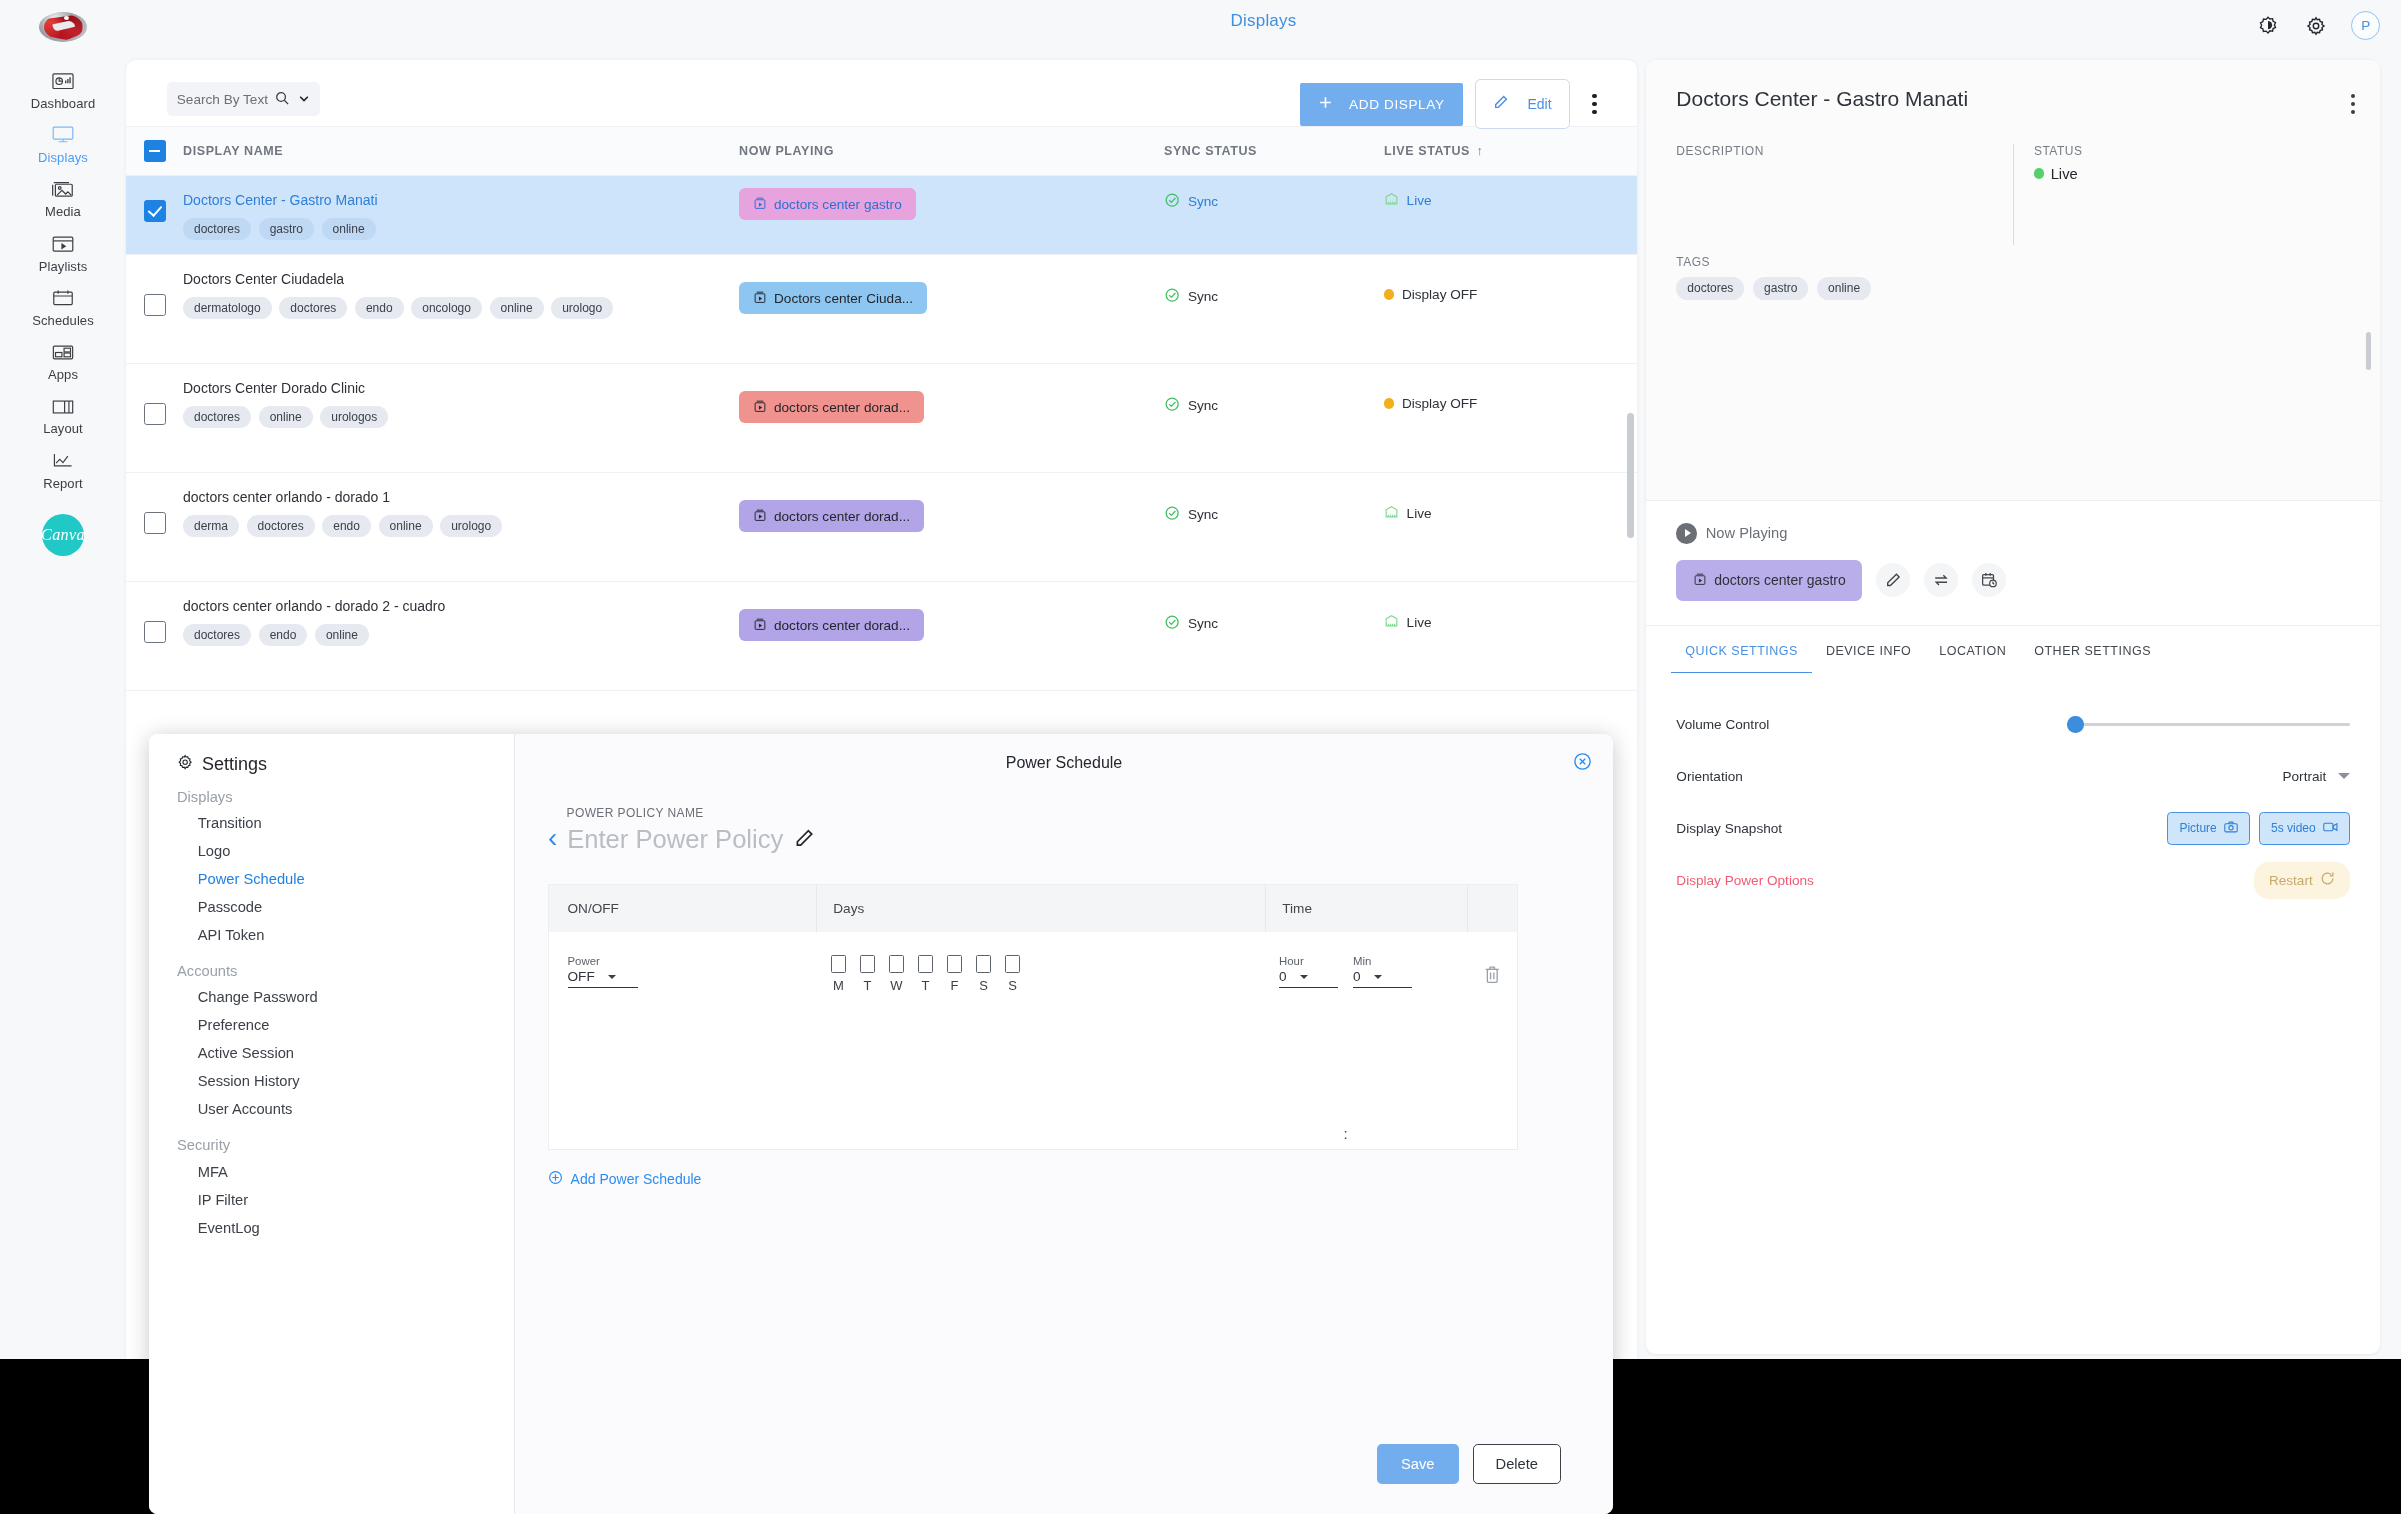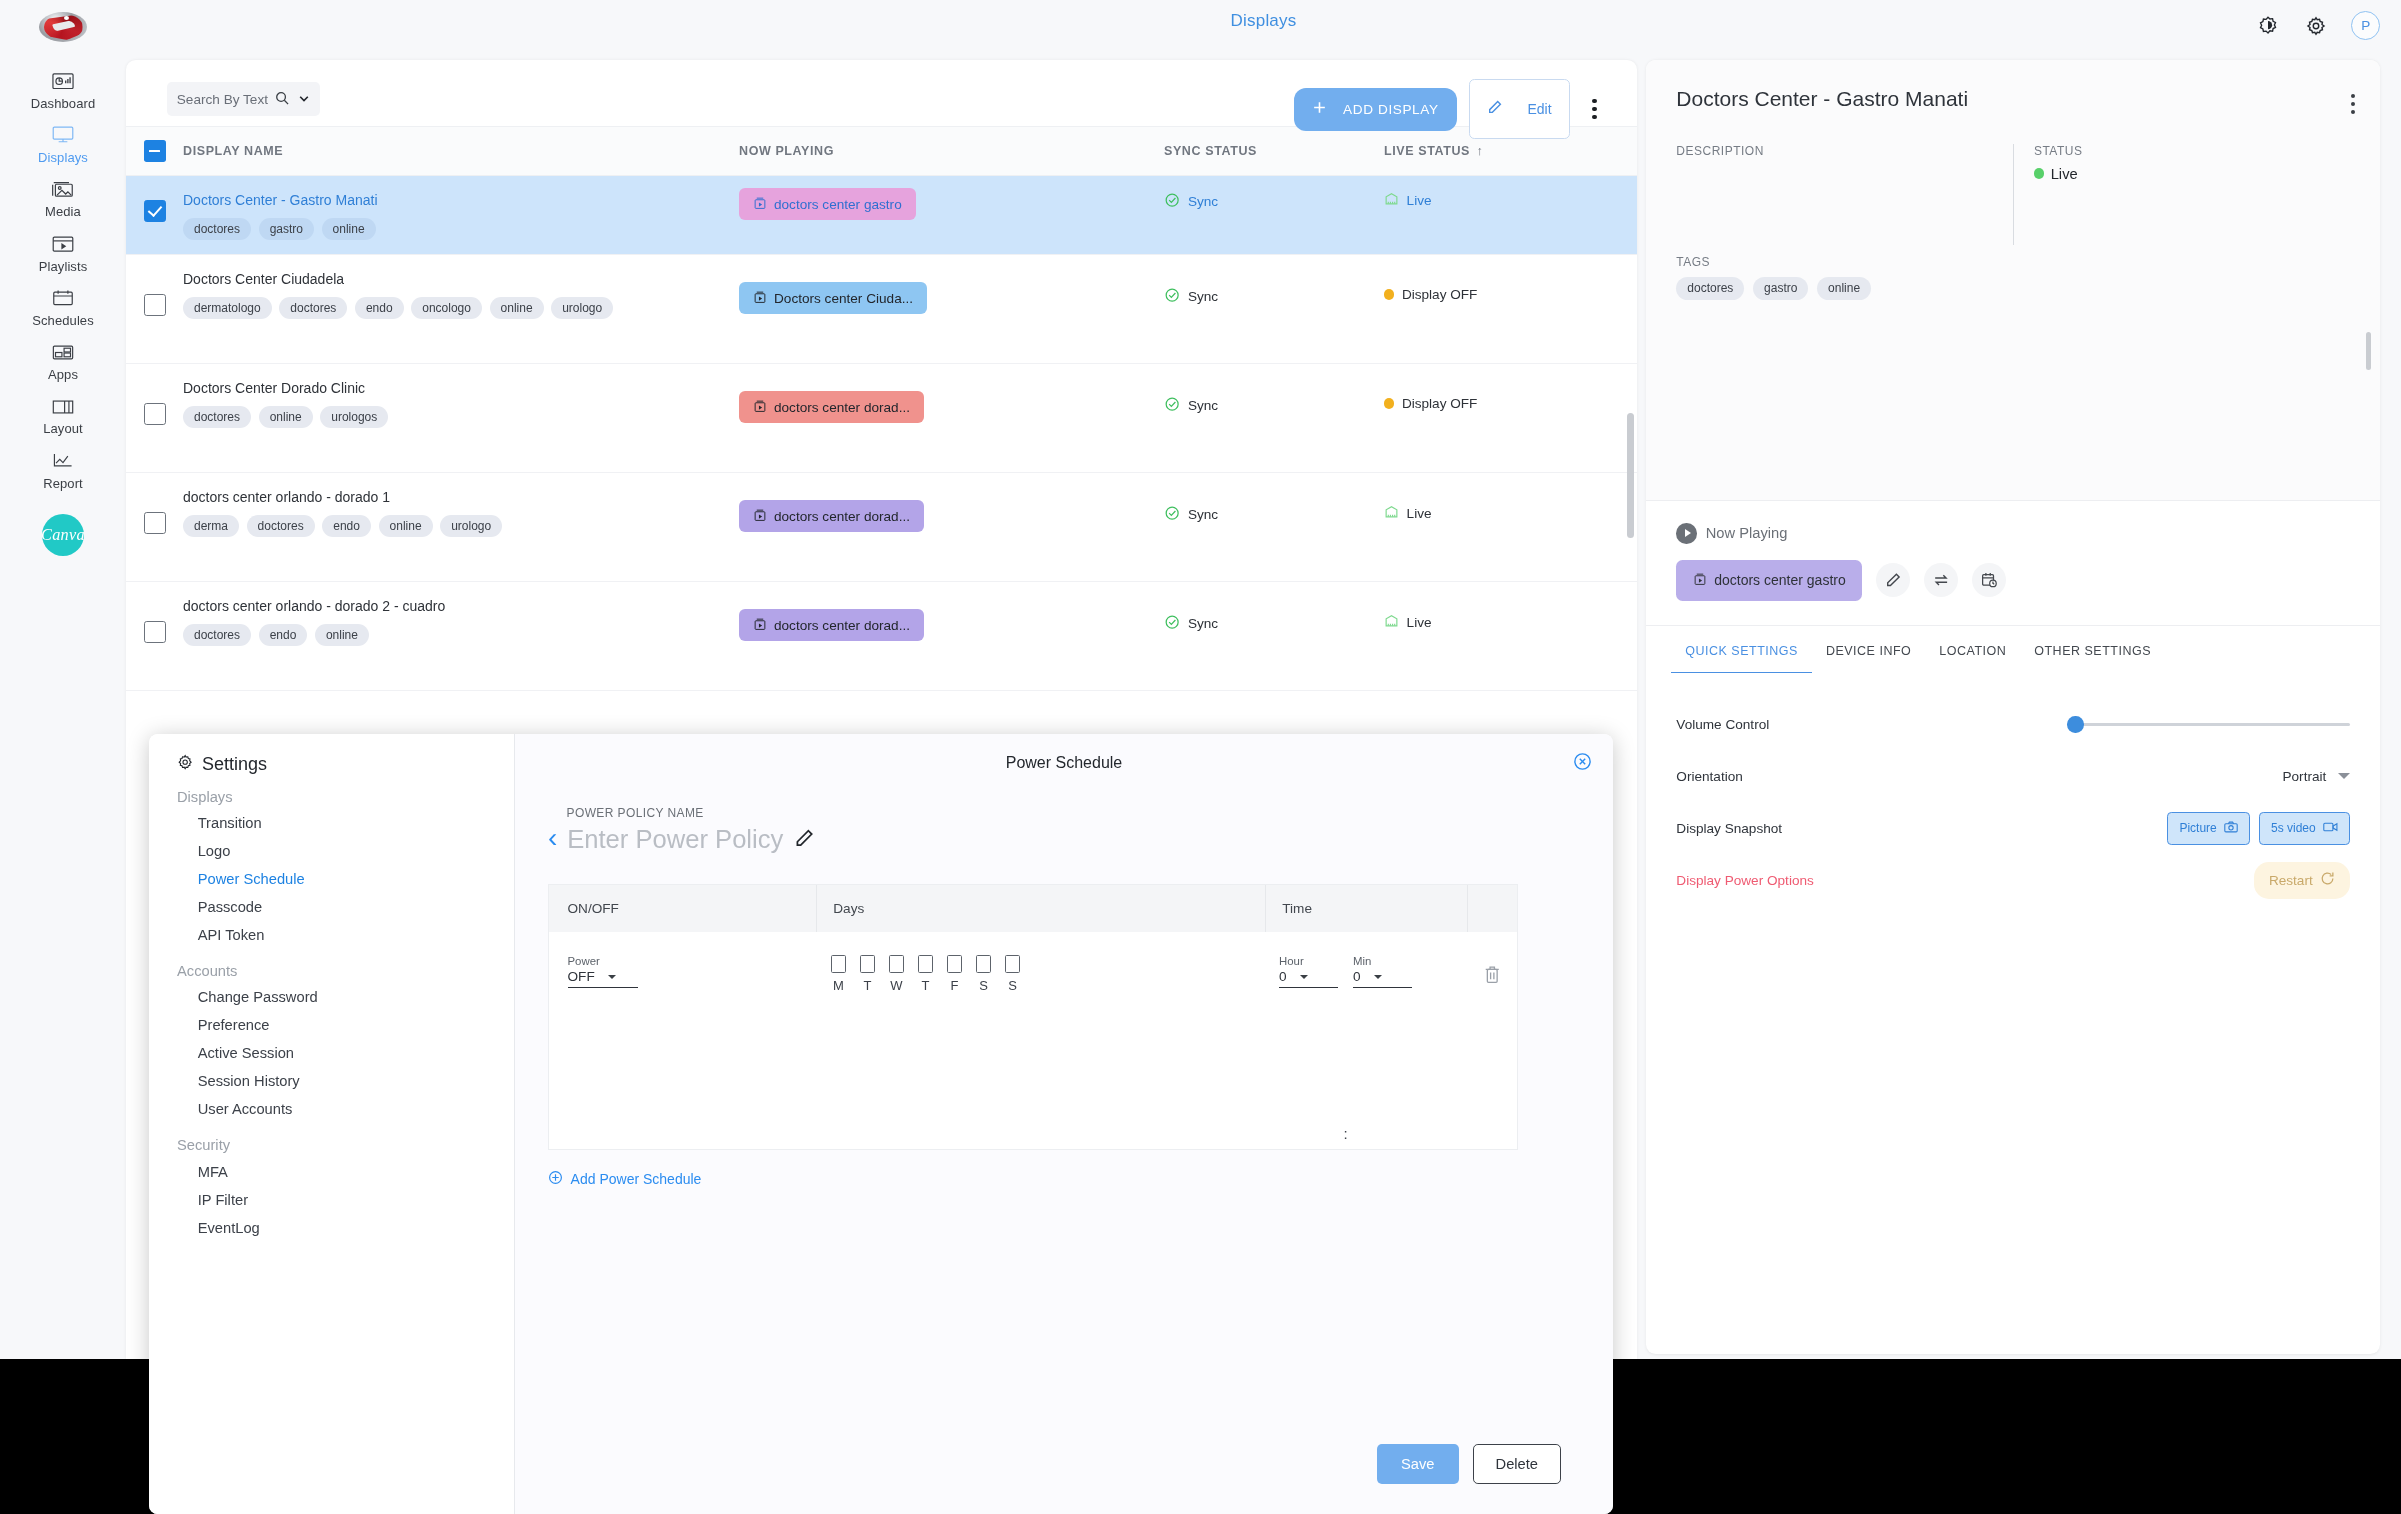--- a/index.html
+++ b/index.html
@@ -88,28 +88,28 @@
   .table-toolbar { position: relative; height: 66px; }
   .searchbox {
     position: absolute; left: 41px; top: 22px;
     width: 153px; height: 34px; border-radius: 4.9px;
     background: #f3f4f7; display: flex; align-items: center; padding: 0 9.8px;
   }
   .searchbox .ph { flex: 1; color: #6a6f78; font-size: 13.6px; }
   .searchbox .sicon { margin: 0 7.6px 0 3.3px; }
   .tool-right { position: absolute; right: 30px; top: 19px; display: flex; align-items: center; gap: 12px; }
   .btn-add {
-    background: #72aeee; color: #fff; border: none; border-radius: 12px;
+    background: #72aeee; color: #fff; border: none; border-radius: 2px;
     height: 43px; padding: 0 18.5px; font-size: 13.6px; letter-spacing: 0.6px;
     display: flex; align-items: center; gap: 16px; cursor: pointer;
   }
   .btn-edit {
     background: #fff; color: #4a90e2; border: 0.8px solid #c9daf0; border-radius: 5.4px;
-    height: 60px; padding: 0 17.4px; font-size: 14px;
-    display: flex; align-items: center; gap: 25px; cursor: pointer;
+    height: 50px; padding: 0 17.4px; font-size: 14px;
+    display: flex; align-items: center; gap: 19px; cursor: pointer;
   }
   .kebab { width: 25px; height: 43px; display: flex; flex-direction: column; justify-content: center; align-items: center; gap: 3.8px; cursor: pointer; }
   .kebab i { width: 4.3px; height: 4.3px; border-radius: 50%; background: #1c1f23; display: block; }
 
   .thead {
     display: flex; align-items: center; height: 50px;
     background: #fafbfc; border-top: 0.5px solid #eef0f3; border-bottom: 0.5px solid #eef0f3;
     font-size: 12.5px; color: #717780; letter-spacing: 0.6px; font-weight: bold; justify-content: center;
   }
   .th-check { width: 57px; display: flex; justify-content: center; }

